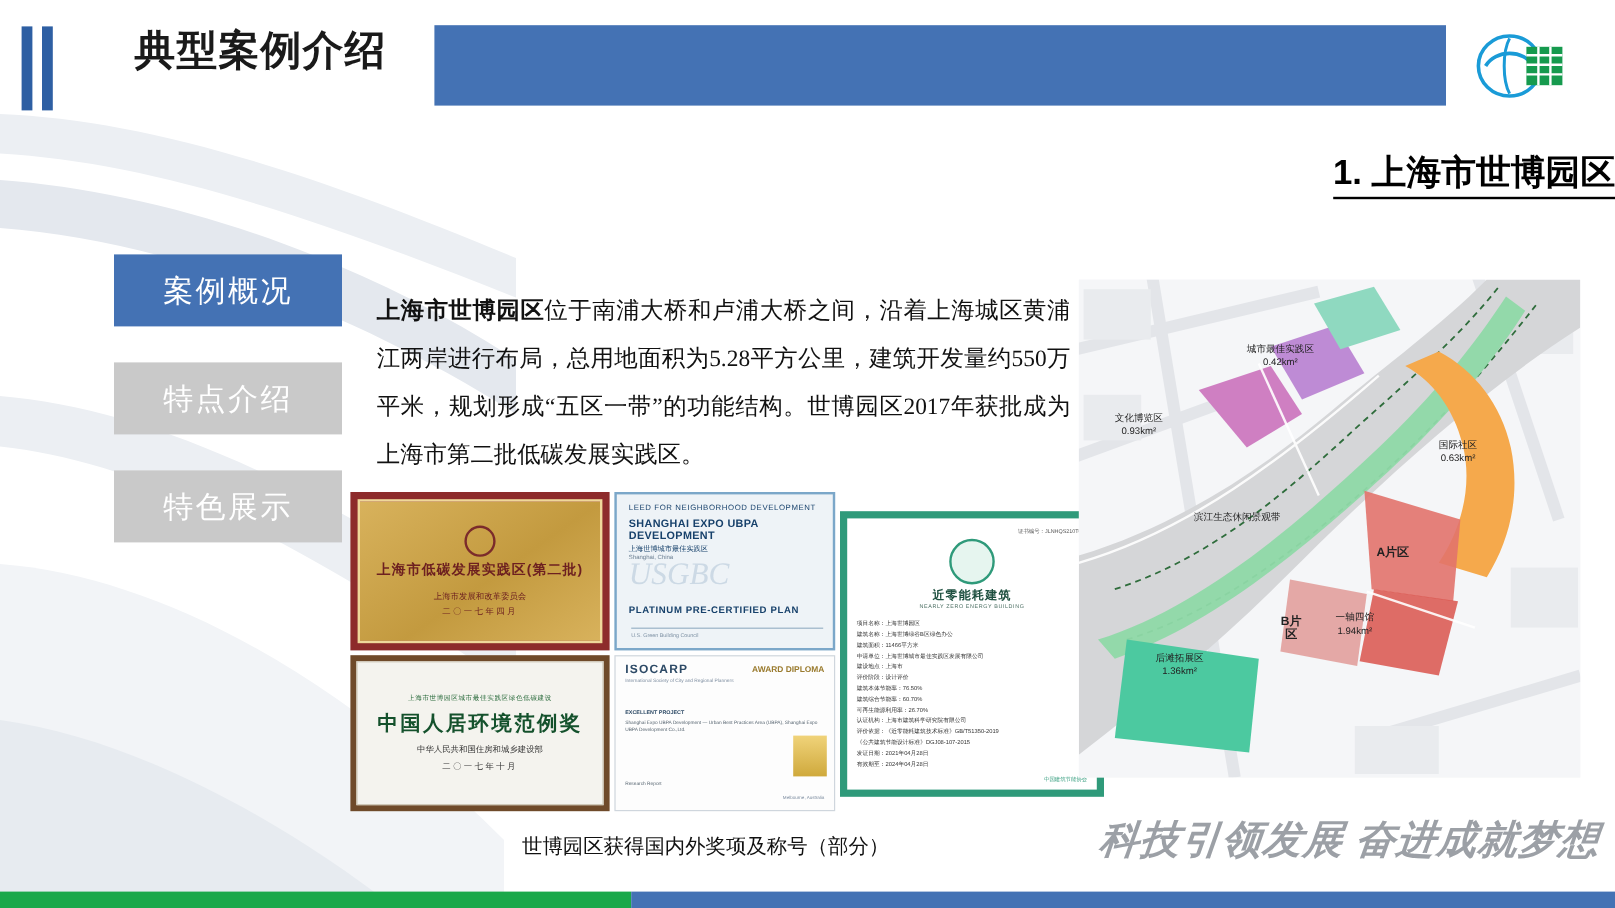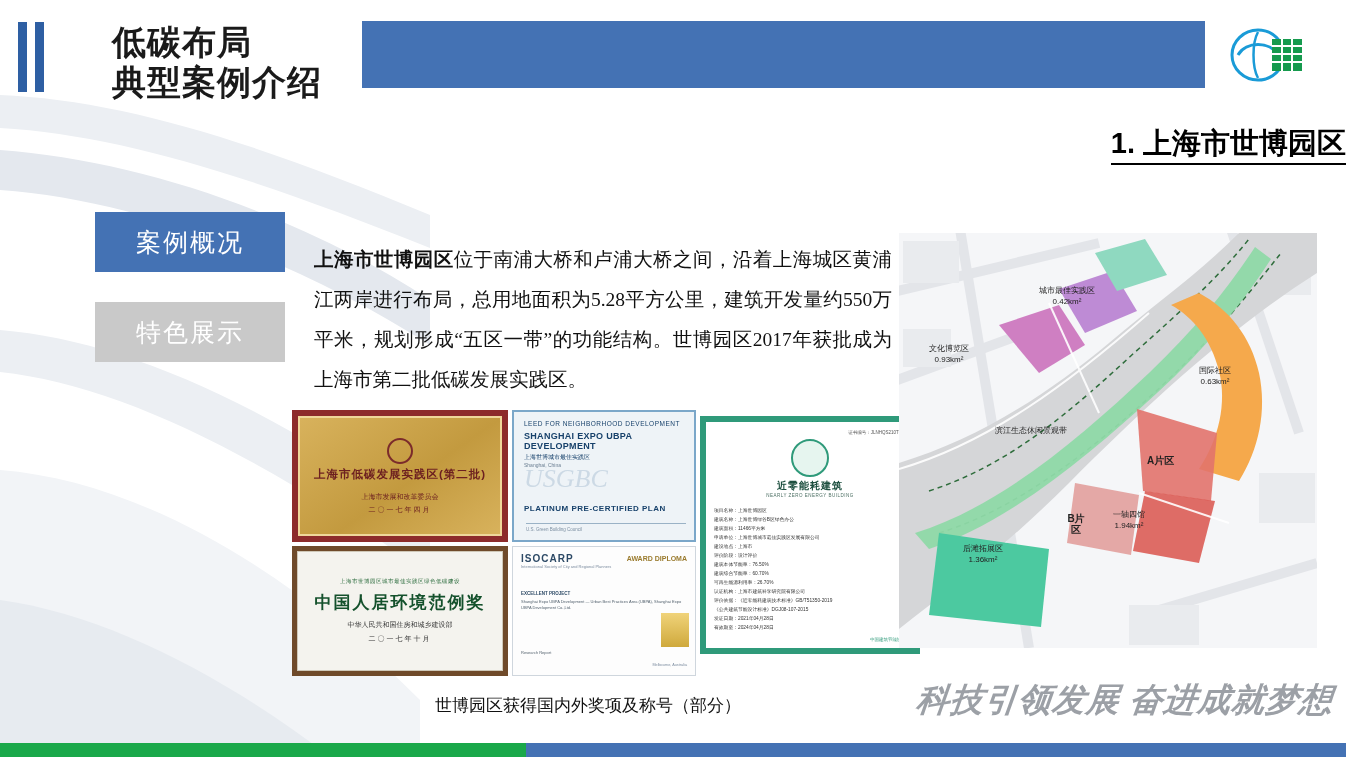--- a/index.html
+++ b/index.html
@@ -114,21 +114,21 @@
   .aw-leed .l5 { font-size:8px; font-weight:bold; margin-top:36px; letter-spacing:.5px;}
   .aw-leed .sig { position:absolute; left:12px; bottom:16px; width:160px; height:1px; background:#9ab2c6;}
   .aw-leed .sig2 { position:absolute; left:12px; bottom:8px; font-size:4.5px; color:#7d90a3;}
   .aw-leed .wm {
     position:absolute; left:10px; top:52px; font-size:26px; color:rgba(140,170,195,.35);
     font-style:italic; font-family:Liberation Serif, serif;
   }
 
   
   .aw-cert {
-    left:408px; top:6px; width:220px; height:238px;
+    left:408px; top:16px; width:220px; height:238px;
     background:#ffffff; border:6px solid #2f9a7a;
     padding:8px; color:#1d4f3f;
   }
   .aw-cert .c-top { font-size:4.5px; text-align:right; color:#555; }
   .aw-cert .c-badge {
     width:34px;height:34px;border:2px solid #2f9a7a;border-radius:50%;
     margin:4px auto 2px; background:#e6f5ef;
   }
   .aw-cert .c-t1 { text-align:center; font-size:10px; font-weight:bold; letter-spacing:1px; }
   .aw-cert .c-t2 { text-align:center; font-size:4.5px; letter-spacing:.5px; color:#4c6f63;}
@@ -213,21 +213,20 @@
     <path d="M0,600 C110,615 230,680 330,757 L0,757 Z" fill="#e7ebf0"></path>
   </svg>
 </div>
 
 <div class="header-bars">
   <i></i>
     <i></i>
 </div>
 
 <div class="title-block">
-  <div class="title-line">低碳布局</div>
   <div class="title-line">典型案例介绍</div>
 </div>
 
 <div class="header-band"></div>
 
 <div class="logo">
   <svg width="78" height="56" viewBox="0 0 78 56">
     <ellipse cx="30" cy="28" rx="26" ry="25" fill="none" stroke="#1a9bd7" stroke-width="3"></ellipse>
     <path d="M10,28 C18,14 42,14 50,28" fill="none" stroke="#1a9bd7" stroke-width="3"></path>
     <path d="M30,5 C24,16 24,40 30,51" fill="none" stroke="#1a9bd7" stroke-width="2.5"></path>
@@ -242,20 +241,23 @@
   </svg>
 </div>
 
 <div class="slide-title">
   <span>1. 上海市世博园区</span>
 </div>
 
 <div class="nav">
   <div class="nav-item active">
     <span>案例概况</span>
+  </div>
+  <div class="nav-item">
+    <span>特点介绍</span>
   </div>
   <div class="nav-item">
     <span>特色展示</span>
   </div>
 </div>
 
 <div class="para">
   <b>上海市世博园区</b><span>位于南浦大桥和卢浦大桥之间，沿着上海城区黄浦江两岸进行布局，总用地面积为5.28平方公里，建筑开发量约550万平米，规划形成“五区一带”的功能结构。世博园区2017年获批成为上海市第二批低碳发展实践区。</span>
 </div>
 

